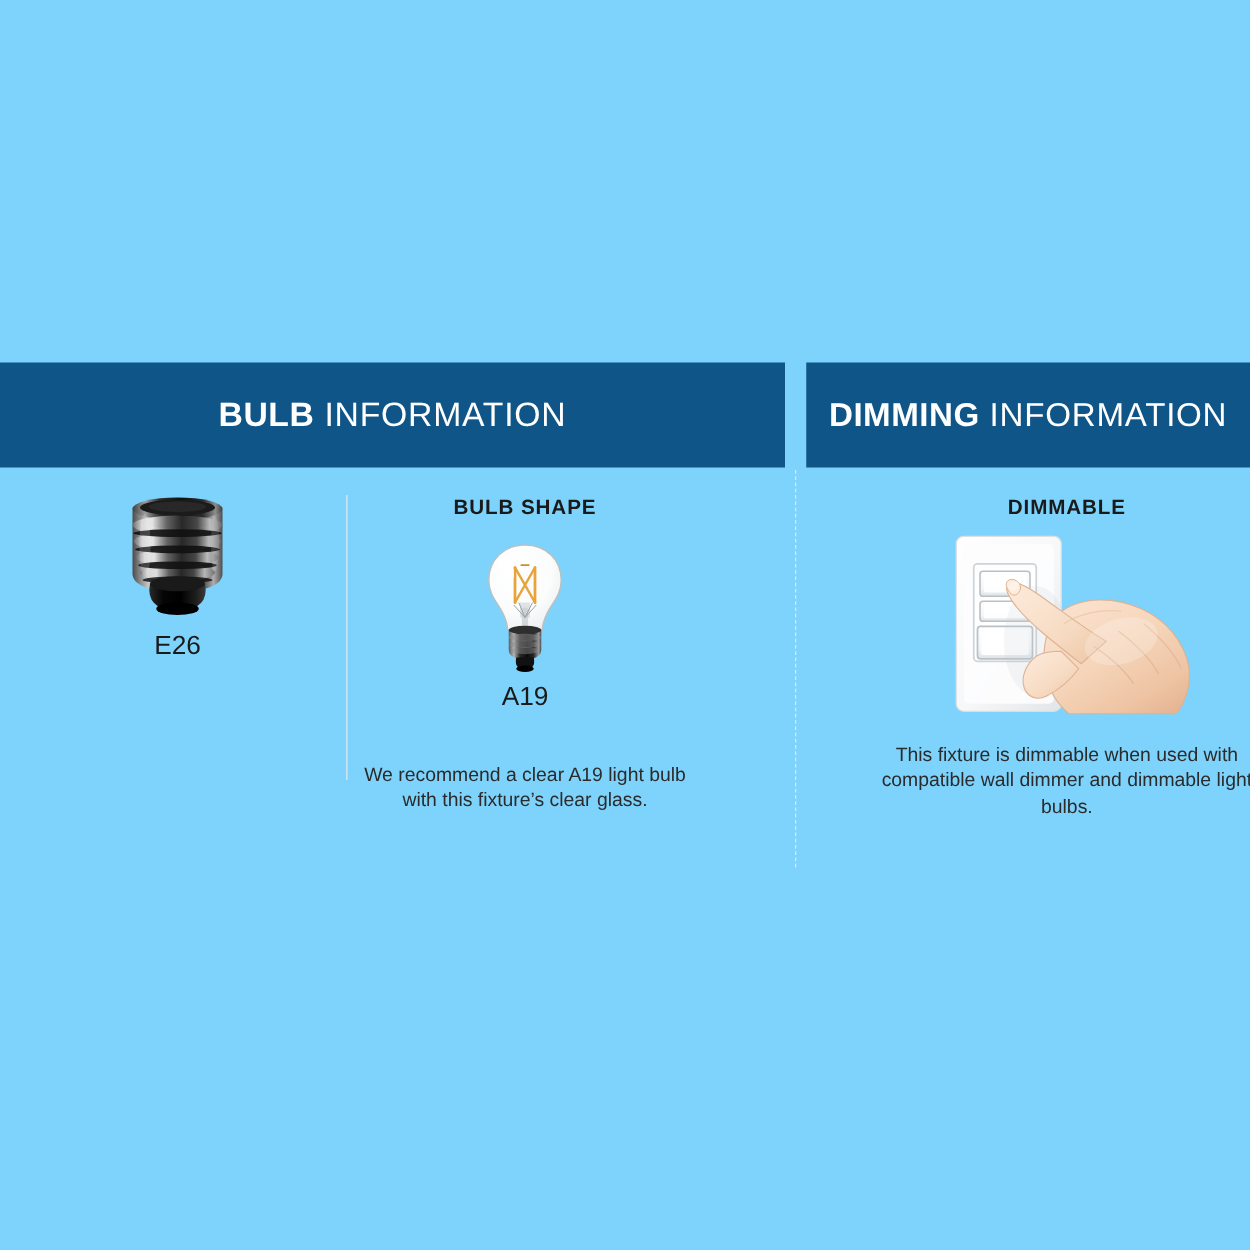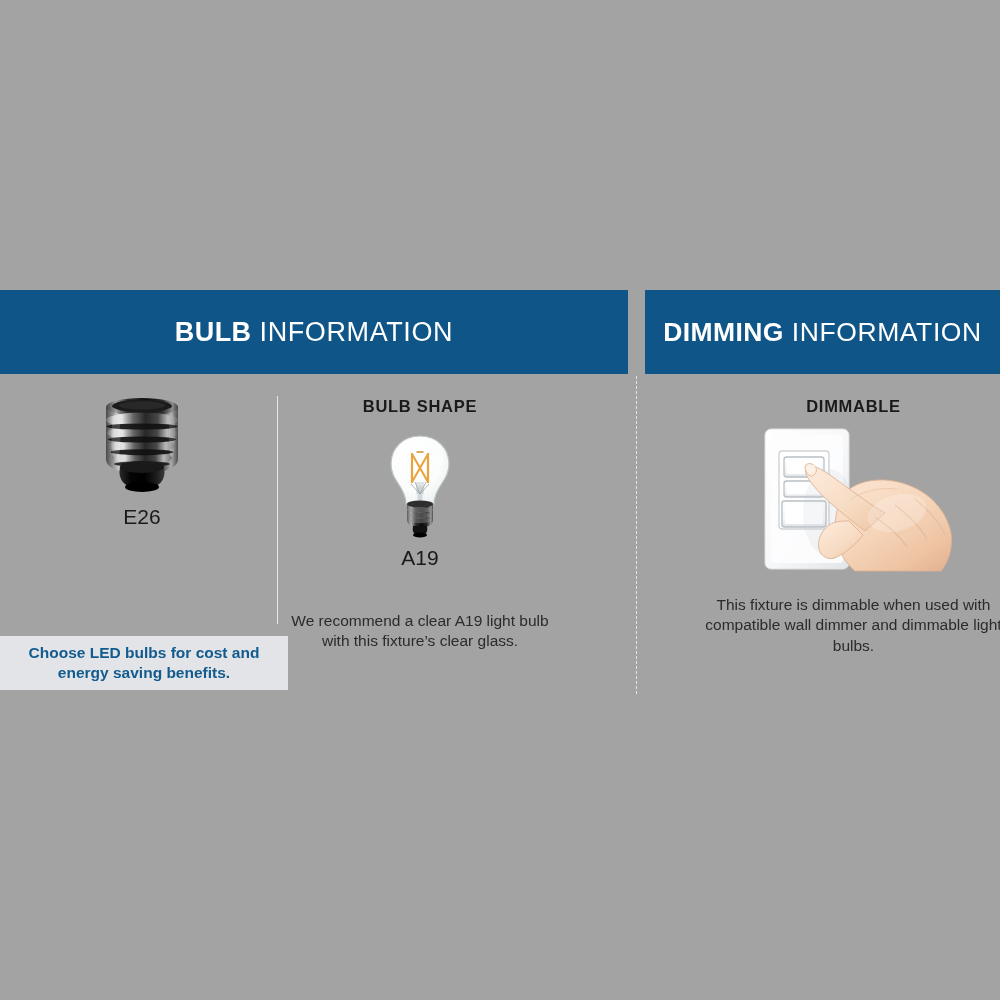--- a/index.html
+++ b/index.html
@@ -14,21 +14,21 @@
     color: #222222;
     overflow: hidden;
     position: relative;
   }
 
   #page {
     position: absolute;
     left: 0; top: 0;
     width: 1000px;
     height: 1000px;
-    background: #a3a3a3;
+    background: #7dd3fc;
   }
 
   
   .banner {
     position: absolute;
     top: 290px;
     height: 84px;
     background: #0f5587;
     color: #ffffff;
     display: flex;
@@ -315,23 +315,20 @@
           <ellipse cx="39" cy="103" rx="7" ry="2.6" fill="#000000"></ellipse>
         </svg>
       </div>
 
       <div class="figure-caption">A19</div>
       <div class="body-text">We recommend a clear A19 light bulb with this fixture’s clear glass.</div>
     </div>
 
   </div>
 
-  <div class="led-callout">
-    <div class="led-callout-text">Choose LED bulbs for cost and energy saving benefits.</div>
-  </div>
 
   <div class="panel-right">
     <div class="col col-dim">
       <div class="col-title">DIMMABLE</div>
 
       <div class="figure" style="height:160px; margin-top:6px;">
         <svg class="art dimmer-art" viewBox="0 0 205 160">
           <defs>
             <linearGradient id="gPlate" x1="0" y1="0" x2="1" y2="1">
               <stop offset="0" stop-color="#ffffff"></stop>

